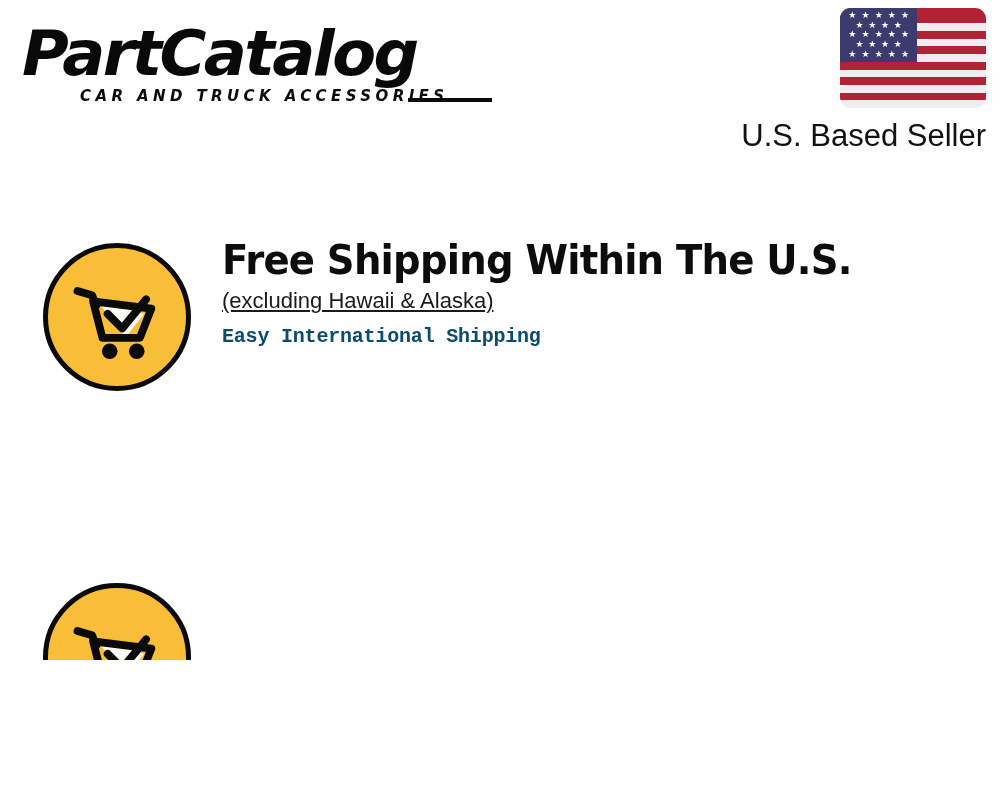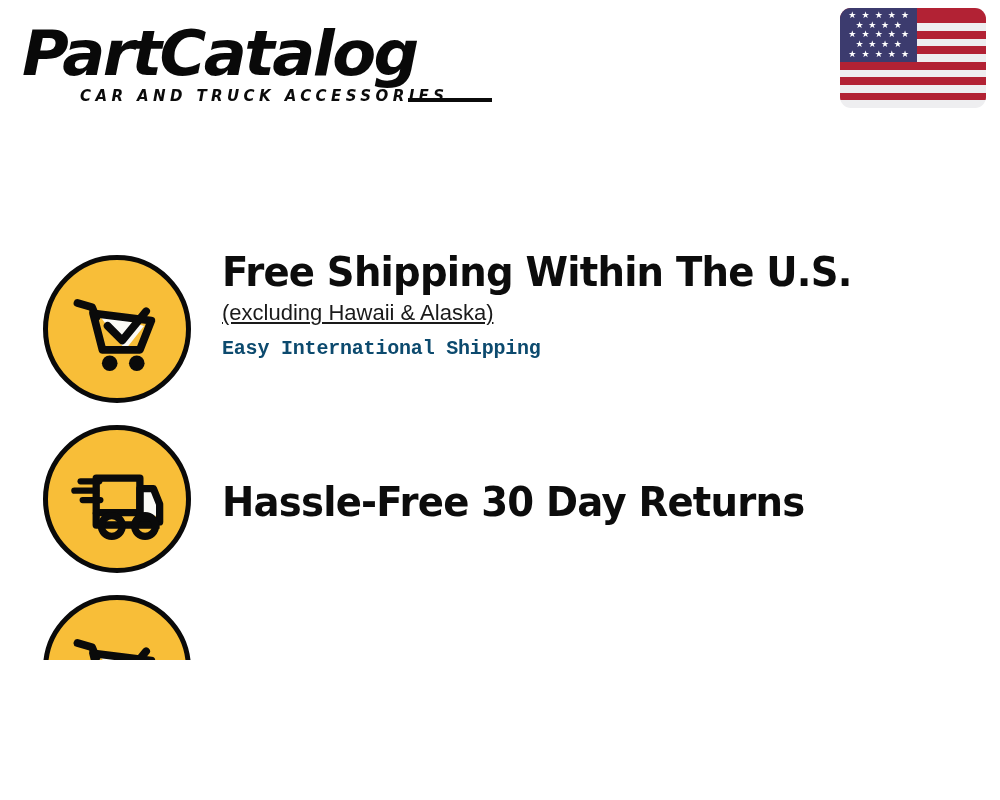--- a/index.html
+++ b/index.html
@@ -128,21 +128,20 @@
     line-height: 36px;
     color: #111111;
     white-space: nowrap;
   }
 
   
   .feature-row {
     position: absolute;
     left: 0;
     width: 1000px;
-    margin-top: 12px;
   }
   #feature-row-0 { top: 243px; height: 160px; }
   #feature-row-1 { top: 413px; height: 160px; }
   #feature-row-2 { top: 583px; height: 160px; }
 
   .badge-circle {
     position: absolute;
     left: 43px;
     top: 0px;
     width: 148px;
@@ -257,57 +256,40 @@
       <div class="star-row">
         <span class="star">★</span>
         <span class="star">★</span>
         <span class="star">★</span>
         <span class="star">★</span>
         <span class="star">★</span>
       </div>
     </div>
   </div>
 
+  <div id="us-seller-label">U.S. Based Seller</div>
 
   <div class="feature-row" id="feature-row-0">
     <div class="badge-circle">
       <svg viewBox="0 0 100 100" xmlns="http://www.w3.org/2000/svg">
         <path d="M30 33 L58 70 L76 47" fill="#fbfaf5"></path>
         <path d="M12 25 L26 29 L30 39" fill="none" stroke="#0a0a0a" stroke-width="7.5" stroke-linecap="round" stroke-linejoin="round"></path>
         <path d="M27 35 L83 42 L72 70 L36 70 Z" fill="none" stroke="#0a0a0a" stroke-width="7.5" stroke-linejoin="round"></path>
         <path d="M41 47 L55 61 L78 33" fill="none" stroke="#0a0a0a" stroke-width="7.5" stroke-linecap="round" stroke-linejoin="round"></path>
         <circle cx="43" cy="83" r="7.5" fill="#0a0a0a"></circle>
         <circle cx="69" cy="83" r="7.5" fill="#0a0a0a"></circle>
       </svg>
     </div>
     <div class="feature-text">
       <div class="feature-headline">Free Shipping Within The U.S.</div>
       <div class="feature-sub sub-note">(excluding Hawaii &amp; Alaska)</div>
       <div class="feature-sub-strong">Easy International Shipping</div>
     </div>
   </div>
 
-  <div class="feature-row" id="feature-row-1">
-    <div class="badge-circle">
-      <svg viewBox="0 0 100 100" xmlns="http://www.w3.org/2000/svg">
-        <path d="M73 38 L86 38 L91 54 L91 66 L73 66 Z" fill="#fbfaf5"></path>
-        <path d="M30 30 L72 30 L72 63 L30 63 Z" fill="none" stroke="#0a0a0a" stroke-width="7" stroke-linejoin="round"></path>
-        <path d="M72 40 L85 40 L91 55 L91 72 L72 72 Z" fill="none" stroke="#0a0a0a" stroke-width="7" stroke-linejoin="round"></path>
-        <path d="M30 63 L30 75 L91 75" fill="none" stroke="#0a0a0a" stroke-width="7" stroke-linejoin="round"></path>
-        <circle cx="45" cy="76" r="10" fill="none" stroke="#0a0a0a" stroke-width="7"></circle>
-        <circle cx="77" cy="76" r="10" fill="none" stroke="#0a0a0a" stroke-width="7"></circle>
-        <line x1="15" y1="33" x2="33" y2="33" stroke="#0a0a0a" stroke-width="6" stroke-linecap="round"></line>
-        <line x1="9" y1="42" x2="30" y2="42" stroke="#0a0a0a" stroke-width="6" stroke-linecap="round"></line>
-        <line x1="17" y1="51" x2="34" y2="51" stroke="#0a0a0a" stroke-width="6" stroke-linecap="round"></line>
-      </svg>
-    </div>
-    <div class="feature-text">
-      <div class="feature-headline">Hassle-Free 30 Day Returns</div>
-    </div>
-  </div>
 
   <div class="feature-row" id="feature-row-2">
     <div class="badge-circle">
       <svg viewBox="0 0 100 100" xmlns="http://www.w3.org/2000/svg">
         <path d="M30 33 L58 70 L76 47" fill="#fbfaf5"></path>
         <path d="M12 25 L26 29 L30 39" fill="none" stroke="#0a0a0a" stroke-width="7.5" stroke-linecap="round" stroke-linejoin="round"></path>
         <path d="M27 35 L83 42 L72 70 L36 70 Z" fill="none" stroke="#0a0a0a" stroke-width="7.5" stroke-linejoin="round"></path>
         <path d="M41 47 L55 61 L78 33" fill="none" stroke="#0a0a0a" stroke-width="7.5" stroke-linecap="round" stroke-linejoin="round"></path>
         <circle cx="43" cy="83" r="7.5" fill="#0a0a0a"></circle>
         <circle cx="69" cy="83" r="7.5" fill="#0a0a0a"></circle>

